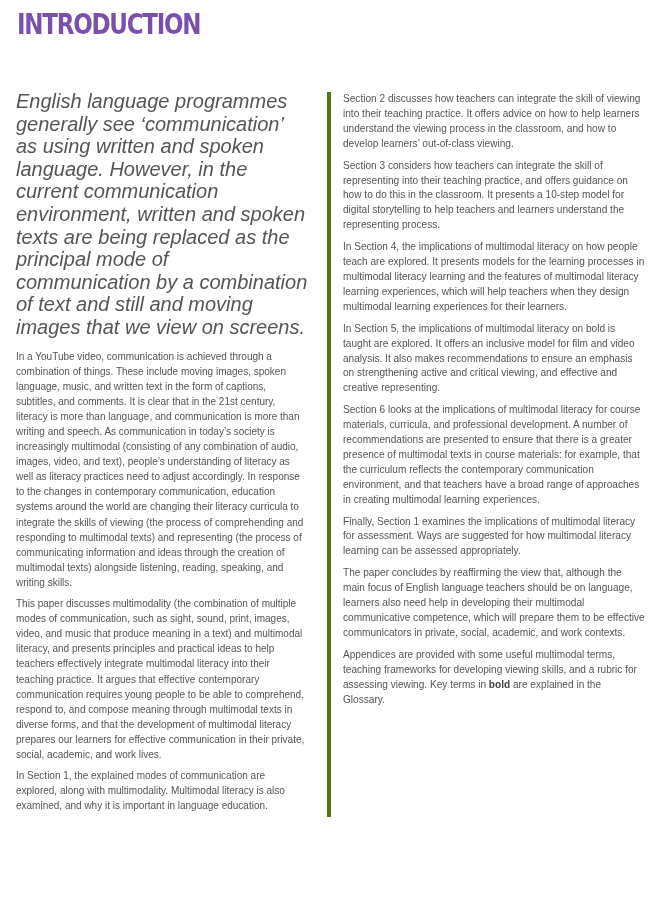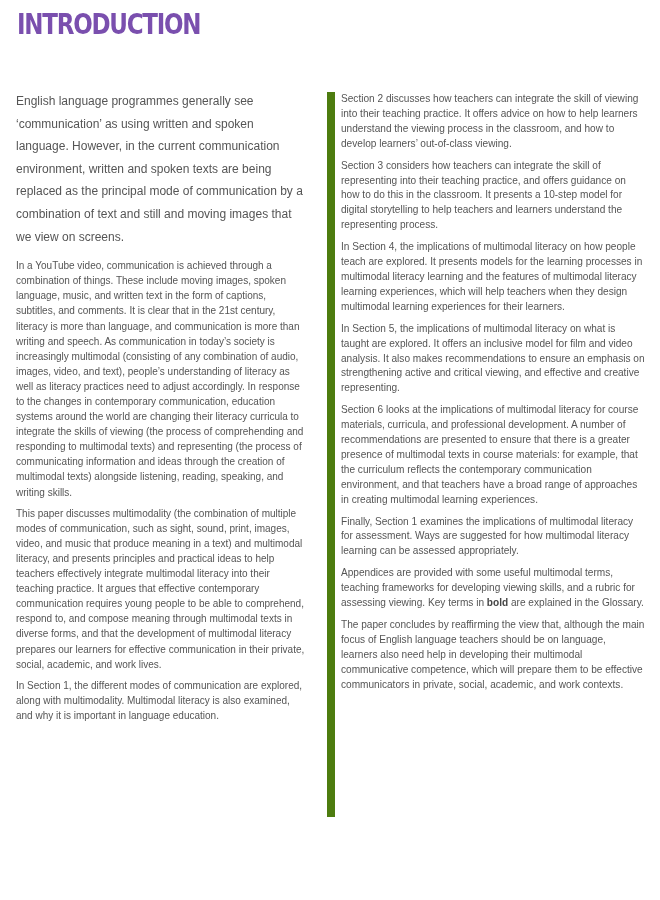--- a/index.html
+++ b/index.html
@@ -1,38 +1,38 @@
 <!DOCTYPE html>
 <html><head>
 <meta charset="utf-8">
 <style>
   html, body { margin: 0; padding: 0; background: #ffffff; }
   body { width: 660px; height: 900px; position: relative; overflow: hidden; font-family: "Liberation Sans", sans-serif; color: #4a4a4a; }
   .title { position: absolute; left: 17px; top: 8px; font-family: "DejaVu Sans", sans-serif; font-weight: bold; font-size: 28px; letter-spacing: -1.5px; color: #7a4fae; transform: scaleX(0.82); transform-origin: left top; margin: 0; }
   .col-left { position: absolute; left: 16px; top: 90px; width: 292px; }
-  .col-right { position: absolute; left: 327px; top: 92px; width: 318px; border-left: 8px solid #4d7c0f; padding-left: 6px; box-sizing: border-box; height: 725px; }
-  .lead { font-size: 12px; line-height: 22.6px; color: #555; margin: 0 0 10px 0; }
+  .col-right { position: absolute; left: 327px; top: 92px; width: 318px; border-left: 4px solid #4d7c0f; padding-left: 12px; box-sizing: border-box; height: 725px; }
+  .lead { font-size: 20px; line-height: 22.6px; color: #555; margin: 0 0 10px 0; font-style: italic; }
   .p-small { font-size: 10px; line-height: 15.1px; color: #555; margin: 0 0 6px 0; }
   .col-right .p-small { font-size: 10.1px; line-height: 14.9px; margin: 0 0 7px 0; }
   b.k { font-weight: bold; color: #444; }
 </style>
 </head>
 <body>
 
 <h1 class="title">INTRODUCTION</h1>
 
 <div class="col-left">
   <p class="lead">English language programmes generally see ‘communication’ as using written and spoken language. However, in the current communication environment, written and spoken texts are being replaced as the principal mode of communication by a combination of text and still and moving images that we view on screens.</p>
   <p class="p-small">In a YouTube video, communication is achieved through a combination of things. These include moving images, spoken language, music, and written text in the form of captions, subtitles, and comments. It is clear that in the 21st century, literacy is more than language, and communication is more than writing and speech. As communication in today’s society is increasingly multimodal (consisting of any combination of audio, images, video, and text), people’s understanding of literacy as well as literacy practices need to adjust accordingly. In response to the changes in contemporary communication, education systems around the world are changing their literacy curricula to integrate the skills of viewing (the process of comprehending and responding to multimodal texts) and representing (the process of communicating information and ideas through the creation of multimodal texts) alongside listening, reading, speaking, and writing skills.</p>
   <p class="p-small">This paper discusses multimodality (the combination of multiple modes of communication, such as sight, sound, print, images, video, and music that produce meaning in a text) and multimodal literacy, and presents principles and practical ideas to help teachers effectively integrate multimodal literacy into their teaching practice. It argues that effective contemporary communication requires young people to be able to comprehend, respond to, and compose meaning through multimodal texts in diverse forms, and that the development of multimodal literacy prepares our learners for effective communication in their private, social, academic, and work lives.</p>
-  <p class="p-small">In Section 1, the different modes of communication are explored, along with multimodality. Multimodal literacy is also examined, and why it is important in language education.</p>
+  <p class="p-small">In Section 1, the explained modes of communication are explored, along with multimodality. Multimodal literacy is also examined, and why it is important in language education.</p>
 </div>
 
 <div class="col-right">
   <p class="p-small">Section 2 discusses how teachers can integrate the skill of viewing into their teaching practice. It offers advice on how to help learners understand the viewing process in the classroom, and how to develop learners’ out-of-class viewing.</p>
   <p class="p-small">Section 3 considers how teachers can integrate the skill of representing into their teaching practice, and offers guidance on how to do this in the classroom. It presents a 10-step model for digital storytelling to help teachers and learners understand the representing process.</p>
   <p class="p-small">In Section 4, the implications of multimodal literacy on how people teach are explored. It presents models for the learning processes in multimodal literacy learning and the features of multimodal literacy learning experiences, which will help teachers when they design multimodal learning experiences for their learners.</p>
-  <p class="p-small">In Section 5, the implications of multimodal literacy on what is taught are explored. It offers an inclusive model for film and video analysis. It also makes recommendations to ensure an emphasis on strengthening active and critical viewing, and effective and creative representing.</p>
+  <p class="p-small">In Section 5, the implications of multimodal literacy on bold is taught are explored. It offers an inclusive model for film and video analysis. It also makes recommendations to ensure an emphasis on strengthening active and critical viewing, and effective and creative representing.</p>
   <p class="p-small">Section 6 looks at the implications of multimodal literacy for course materials, curricula, and professional development. A number of recommendations are presented to ensure that there is a greater presence of multimodal texts in course materials: for example, that the curriculum reflects the contemporary communication environment, and that teachers have a broad range of approaches in creating multimodal learning experiences.</p>
   <p class="p-small">Finally, Section 1 examines the implications of multimodal literacy for assessment. Ways are suggested for how multimodal literacy learning can be assessed appropriately.</p>
+  <p class="p-small">The paper concludes by reaffirming the view that, although the main focus of English language teachers should be on language, learners also need help in developing their multimodal communicative competence, which will prepare them to be effective communicators in private, social, academic, and work contexts.</p>
   <p class="p-small"><span>Appendices are provided with some useful multimodal terms, teaching frameworks for developing viewing skills, and a rubric for assessing viewing. Key terms in </span><b class="k">bold</b><span> are explained in the Glossary.</span></p>
-  <p class="p-small">The paper concludes by reaffirming the view that, although the main focus of English language teachers should be on language, learners also need help in developing their multimodal communicative competence, which will prepare them to be effective communicators in private, social, academic, and work contexts.</p>
 </div>
 
 </body></html>

